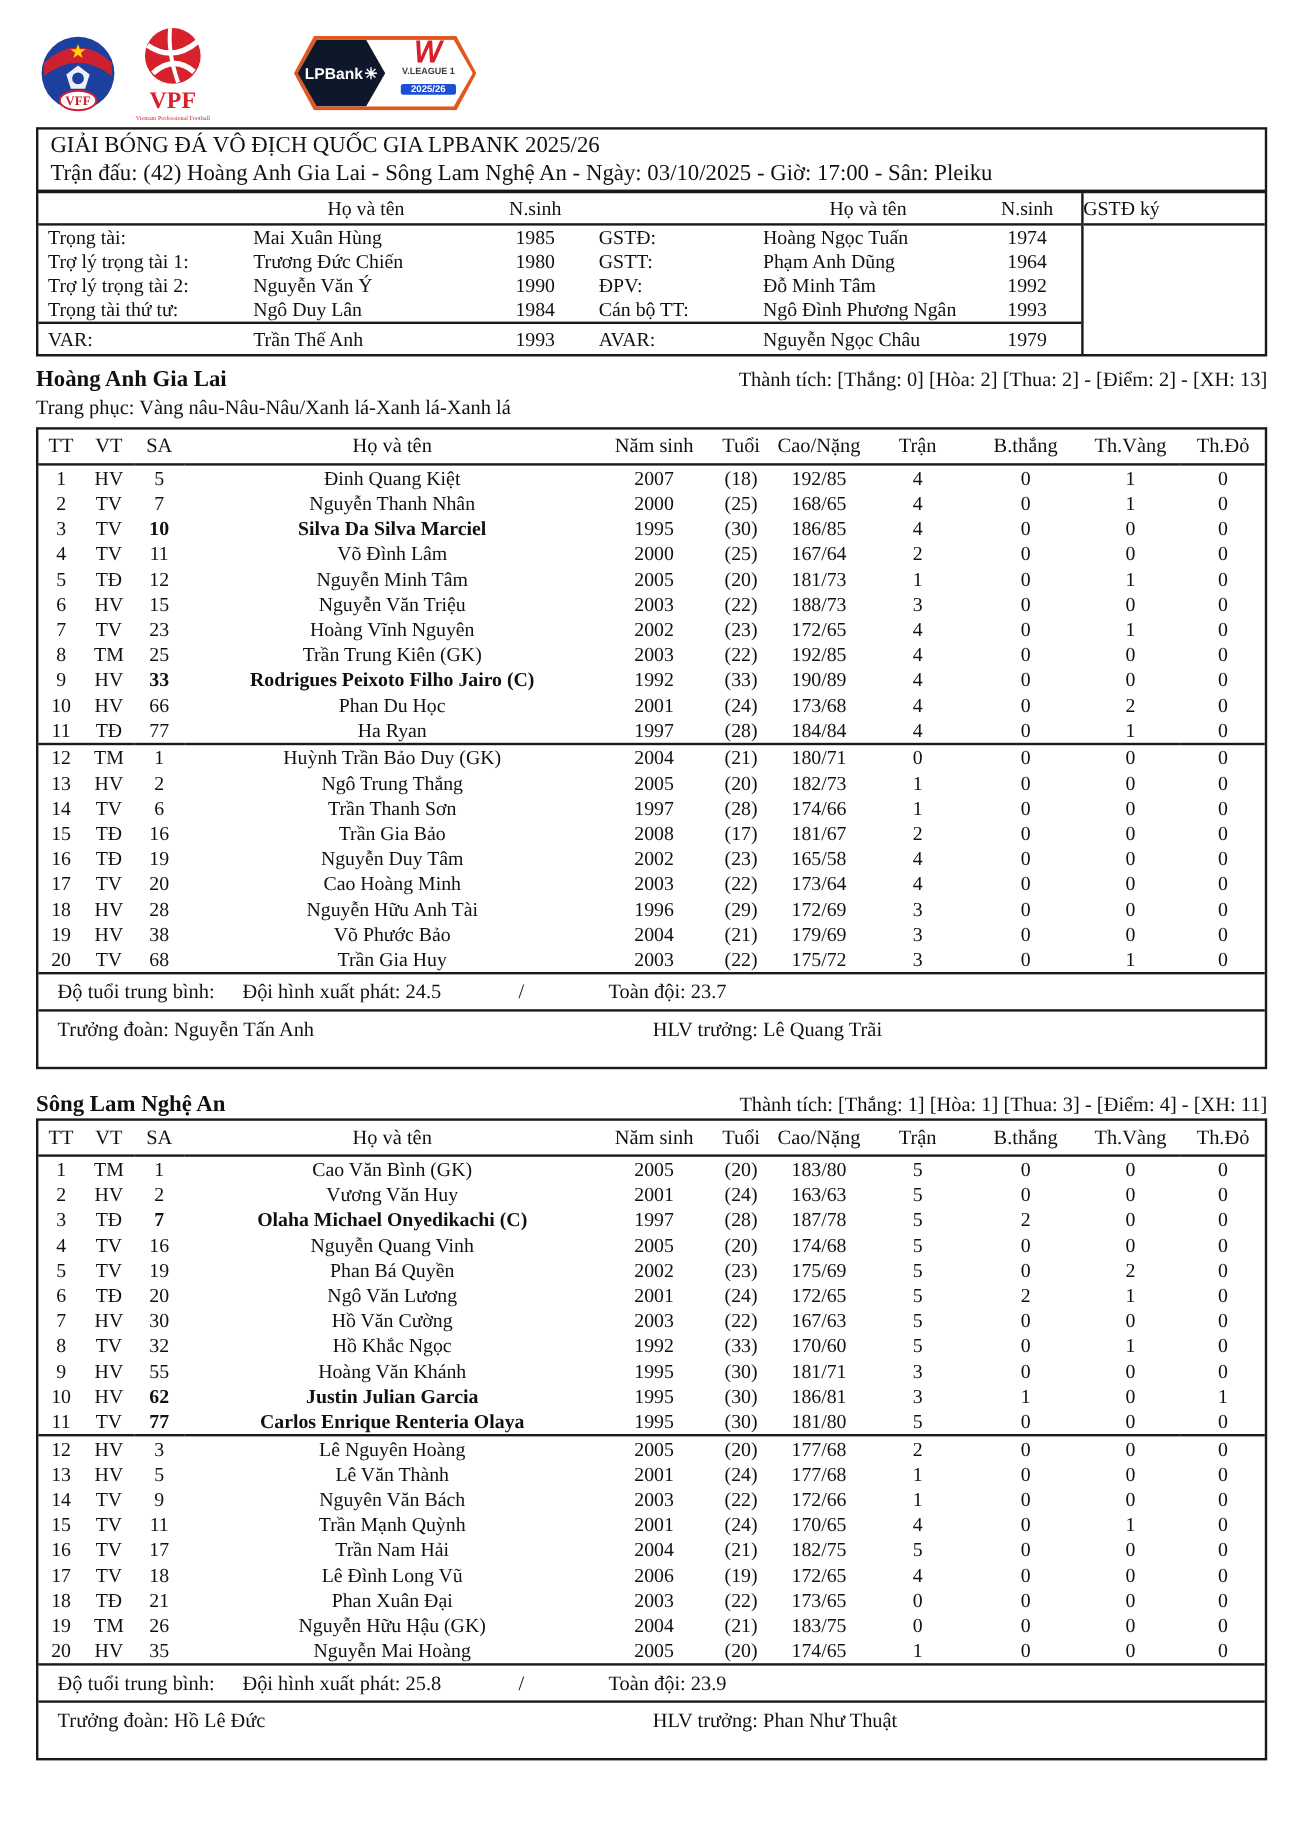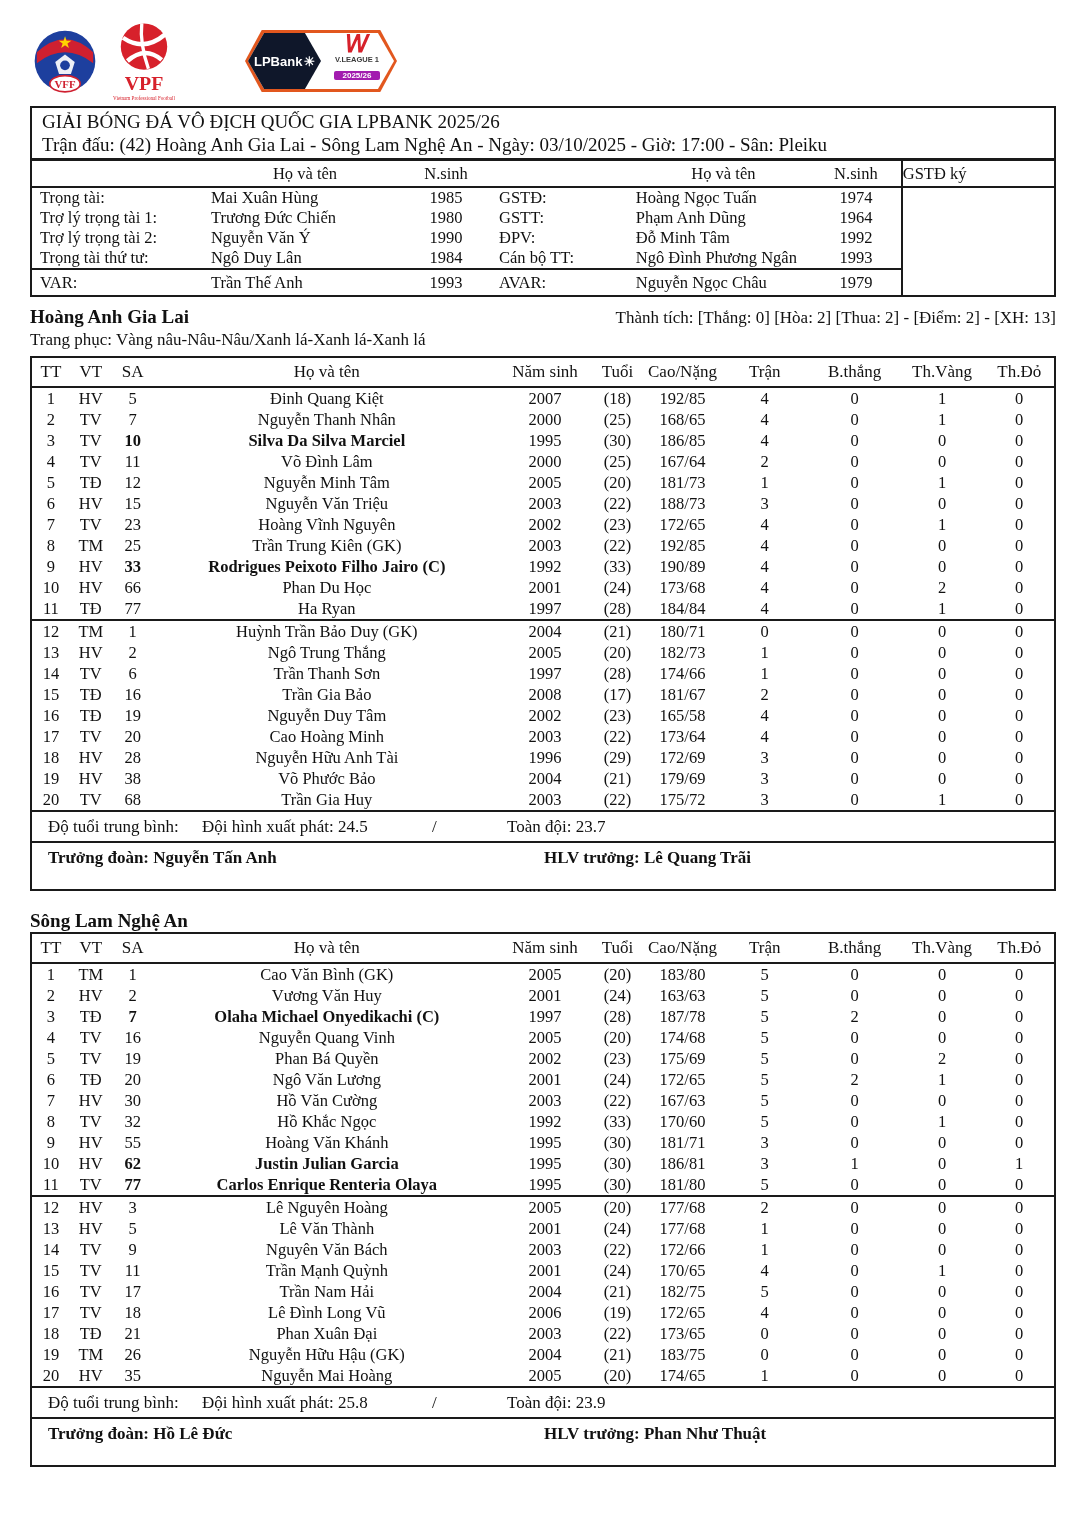--- a/index.html
+++ b/index.html
@@ -19,21 +19,21 @@
     clip-path:polygon(11% 0,89% 0,100% 50%,89% 100%,11% 100%,0 50%);overflow:hidden;}
   .lp-left{position:absolute;left:0;top:0;bottom:0;width:50%;background:#0f172a;
     clip-path:polygon(0 0,78% 0,100% 50%,78% 100%,0 100%);
     display:flex;align-items:center;justify-content:center;}
   .lp-left span{color:#fff;font-family:"Liberation Sans",sans-serif;font-weight:bold;font-size:13px;}
   .lp-sun{color:#ffe08a;font-size:8px;margin-left:1px;}
   .lp-right{position:absolute;right:2px;top:0;bottom:0;width:48%;text-align:center;}
   .lp-v{color:#d7212b;font-size:24px;font-style:italic;font-weight:bold;line-height:22px;
         font-family:"DejaVu Serif",serif;}
   .lp-league{font-family:"Liberation Sans",sans-serif;font-size:7.5px;font-weight:bold;color:#3a3a3a;}
-  .lp-season{display:inline-block;background:#a21caf;color:#fff;font-family:"Liberation Sans",sans-serif;
+  .lp-season{display:inline-block;background:#1d4ed8;color:#fff;font-family:"Liberation Sans",sans-serif;
              font-size:8px;font-weight:bold;border-radius:2px;padding:0 9px;margin-top:1px;}
 
   
   .tourn-box{border:2px solid #1a1a1a;padding:2px 10px;font-size:19px;line-height:23px;}
 
   
   .officials{border:2px solid #1a1a1a;border-top-width:1px;display:flex;font-size:16.5px;}
   .off-main{flex:1;}
   .off-row{display:flex;line-height:20px;}
   .off-row span{white-space:nowrap;overflow:hidden;}
@@ -65,21 +65,21 @@
   tbody tr:nth-of-type(11) td{border-bottom:2px solid #1a1a1a;}
   tr.bold-row td.c-name,tr.bold-row td.c-sa{font-weight:bold;}
 
   .stats-row{position:relative;border-top:2px solid #1a1a1a;height:29px;font-size:17px;line-height:29px;}
   .stats-row span{position:absolute;white-space:nowrap;}
   .st-label{left:16px;}
   .st-lineup{left:170px;}
   .st-slash{left:400px;}
   .st-squad{left:475px;}
   .leaders-row{position:relative;border-top:2px solid #1a1a1a;height:46px;font-size:17px;line-height:26px;}
-  .leaders-row span{position:absolute;top:2px;white-space:nowrap;font-weight:bold;}
+  .leaders-row span{position:absolute;top:2px;white-space:nowrap;}
   .ld-leader{left:16px;}
   .ld-coach{left:512px;}
 
   .section-gap{height:10px;}
 </style>
 </head>
 <body>
 
 <div class="page">
 
@@ -514,20 +514,21 @@
     <div class="leaders-row">
       <span class="ld-leader">Trưởng đoàn: Nguyễn Tấn Anh</span>
       <span class="ld-coach">HLV trưởng: Lê Quang Trãi</span>
     </div>
   </div>
 
   <div class="section-gap"></div>
 
   <div class="team-head">
     <span class="team-name">Sông Lam Nghệ An</span>
+    <span class="team-record">Thành tích: [Thắng: 1] [Hòa: 1] [Thua: 3] - [Điểm: 4] - [XH: 11]</span>
   </div>
 
   <div class="team-box">
     <table class="squad">
       <colgroup>
         <col style="width:3.7%">
           <col style="width:4.1%">
           <col style="width:4.1%">
         <col style="width:33.9%">
           <col style="width:8.8%">

